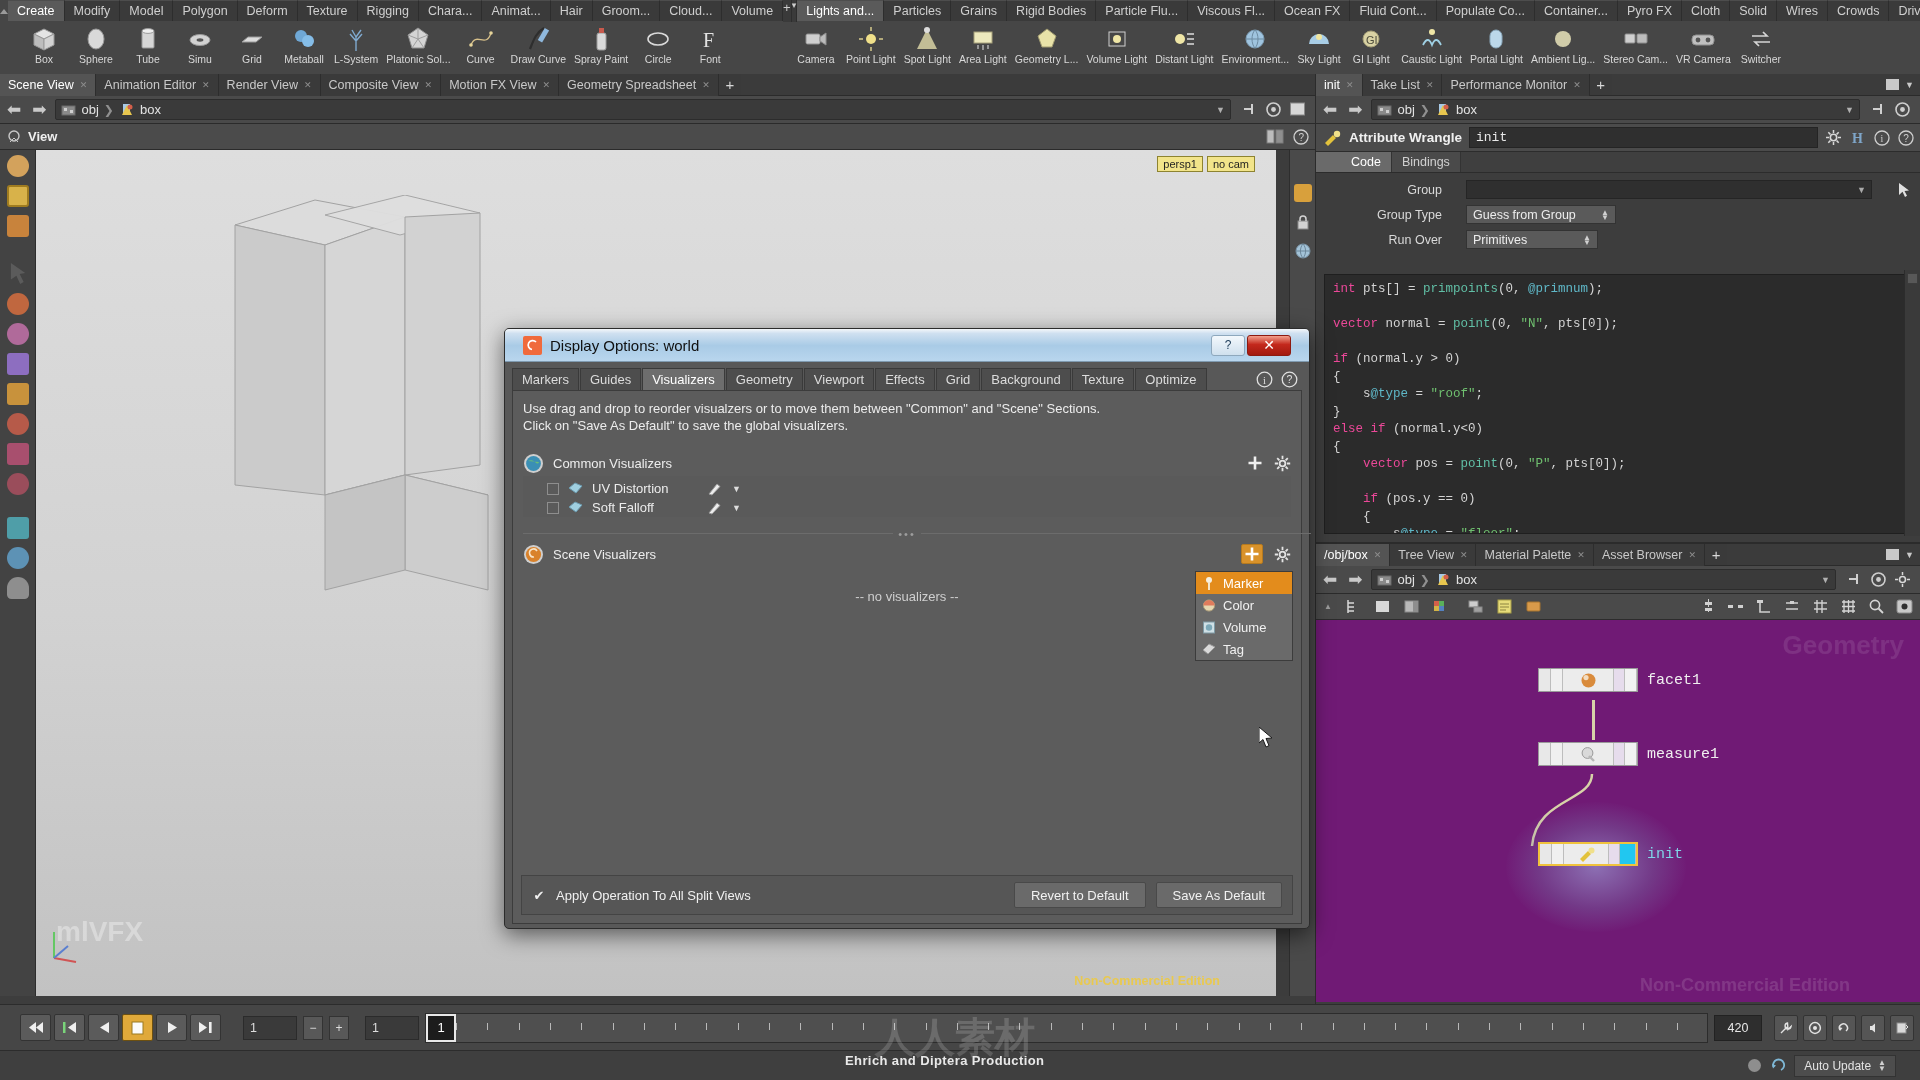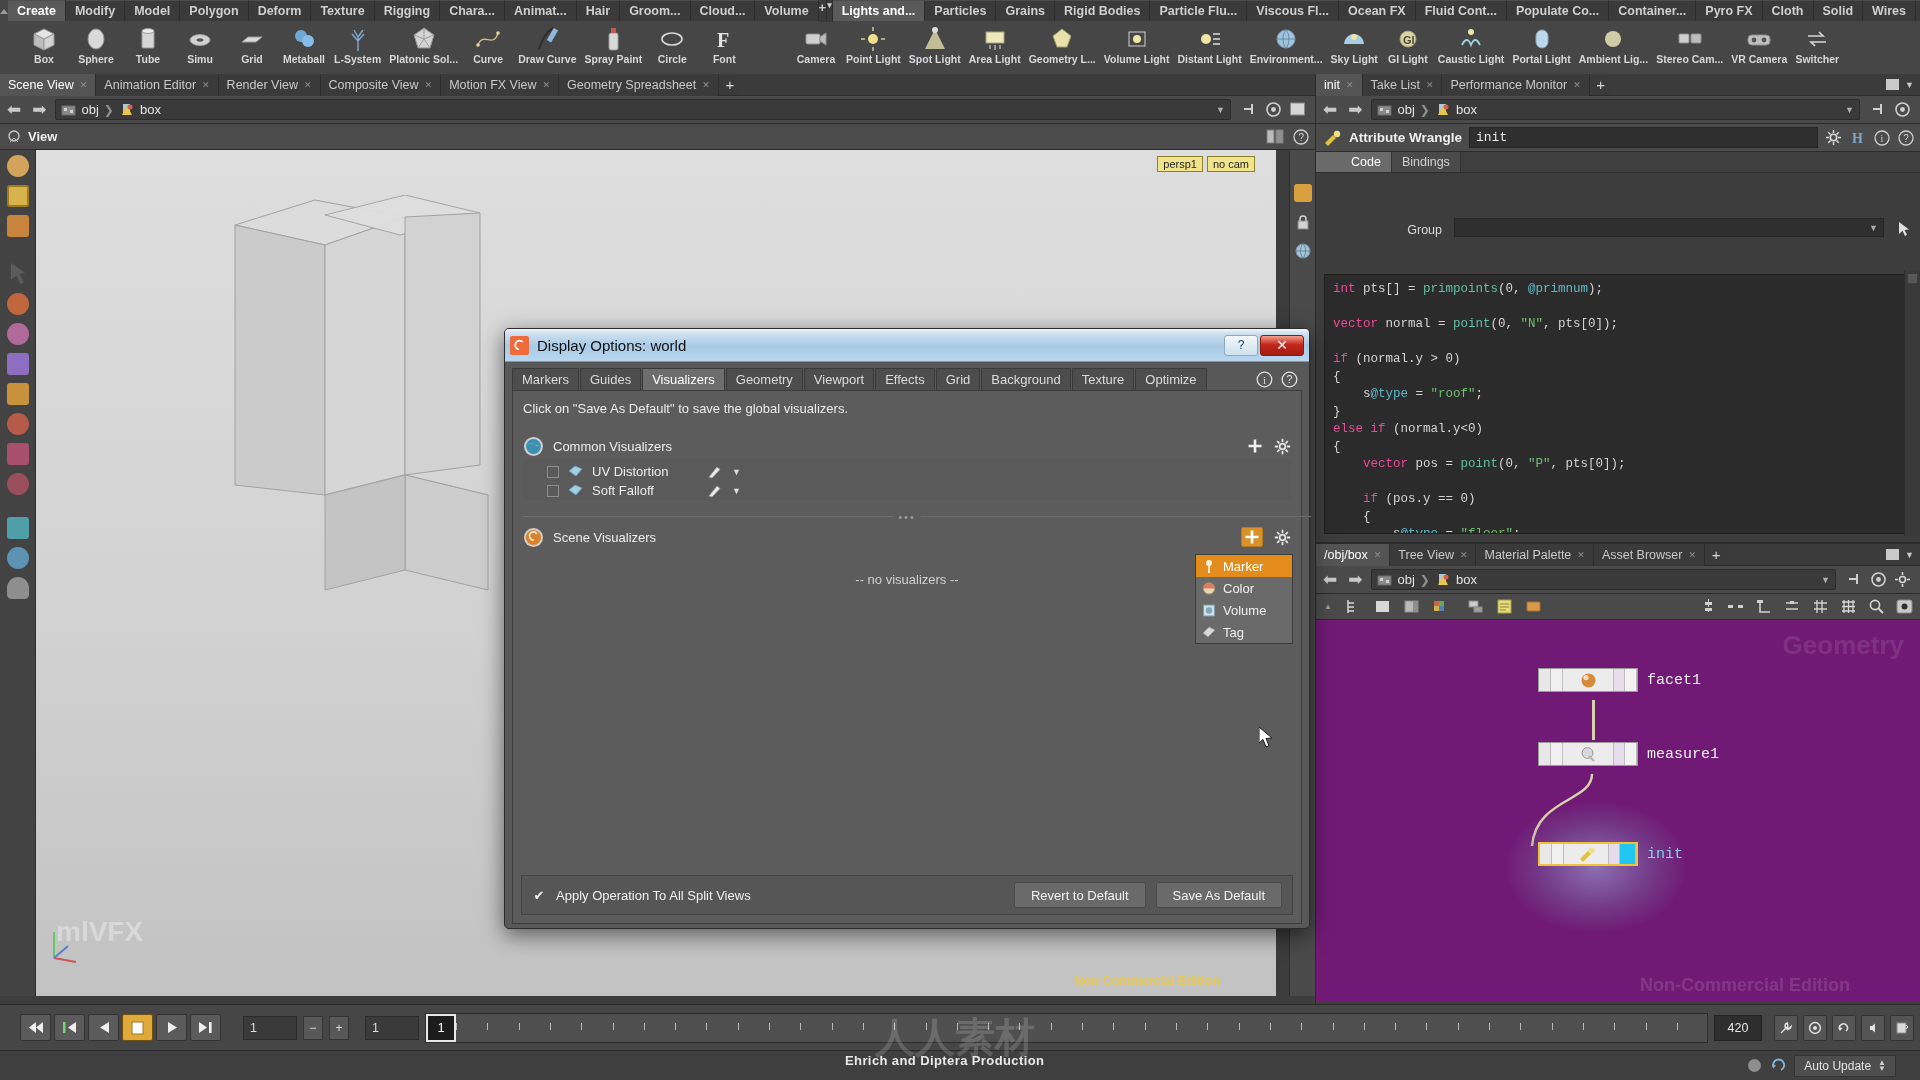--- a/index.html
+++ b/index.html
@@ -7,21 +7,21 @@
     width:1920px;height:1080px;overflow:hidden;
     background:#3d3d3d;
     font-family:"Liberation Sans", sans-serif;
     font-size:13px;color:#d4d4d4;
     -webkit-font-smoothing:antialiased;
   }
   #app{position:relative;width:1920px;height:1080px;}
 
   
   .shelf{position:absolute;left:0;top:0;width:1920px;height:90px;background:#464646;
-         border-bottom:1px solid #2a2a2a;font-weight:bold;}
+         border-bottom:1px solid #2a2a2a;}
   .shelf-tabs{position:absolute;left:0;top:0;height:22px;width:1920px;display:flex;align-items:stretch;}
   .shelf-grip{width:14px;background:#464646;display:flex;align-items:center;justify-content:center;}
   .shelf-grip::before{content:"";border-left:4px solid transparent;border-right:4px solid transparent;border-bottom:5px solid #9a9a9a;}
   .sh-tab{padding:0 9px;height:21px;line-height:21px;font-size:12.5px;color:#cfcfcf;
           background:#3a3a3a;border-right:1px solid #2d2d2d;border-top:1px solid #4d4d4d;white-space:nowrap;}
   .sh-tab.active{background:#5a5a5a;color:#fff;}
   .sh-tab.sep{background:#464646;border:none;width:3px;padding:0;}
   .sh-plus{width:22px;text-align:center;background:#3a3a3a;color:#ccc;border-right:1px solid #2d2d2d;}
   .sh-caret{width:18px;text-align:center;background:#3a3a3a;color:#ccc;border-right:1px solid #2d2d2d;font-size:9px;}
   .shelf-icons{position:absolute;left:0;top:22px;height:52px;display:flex;align-items:flex-start;}
@@ -95,21 +95,21 @@
   .rightcol{position:absolute;left:1315px;top:74px;width:605px;height:930px;background:#3d3d3d;border-left:1px solid #2b2b2b;}
   .paramspane{position:relative;height:470px;border-bottom:2px solid #2b2b2b;}
   .nodehdr{display:flex;align-items:center;height:28px;background:#4b4b4b;border-bottom:1px solid #2c2c2c;padding:0 6px;gap:7px;}
   .nodehdr .title{font-weight:bold;font-size:13.5px;color:#f0f0f0;}
   .nodename{flex:1;height:21px;background:#2f2f2f;border:1px solid #242424;color:#e8e8e8;font-size:13px;
             display:flex;align-items:center;padding:0 6px;font-family:"Liberation Mono",monospace;}
   .nodehdr-icons{display:flex;gap:8px;align-items:center;}
   .subtabs{display:flex;height:21px;background:#3f3f3f;border-bottom:1px solid #2c2c2c;}
   .stab{padding:0 10px;line-height:21px;font-size:12.5px;background:#4a4a4a;border-right:1px solid #333;color:#d0d0d0;}
   .stab.active{background:#6a6a6a;color:#fff;padding-left:35px;}
-  .prow{display:flex;align-items:flex-end;height:25px;padding:0 8px;gap:12px;margin-top:35px;}
+  .prow{display:flex;align-items:center;height:25px;padding:0 8px;gap:24px;}
   .plabel{width:118px;text-align:right;font-size:12.5px;color:#d9d9d9;}
   .pfield{flex:1;height:19px;background:#2f2f2f;border:1px solid #252525;display:flex;align-items:center;padding:0 5px;}
   .pfield .dd{margin-left:auto;font-size:9px;color:#aaa;}
   .pmenu{height:19px;min-width:150px;background:#5a5a5a;border:1px solid #333;display:flex;align-items:center;
          padding:0 6px;font-size:12.5px;color:#ededed;}
   .spin{margin-left:auto;display:flex;flex-direction:column;line-height:5px;font-size:8px;color:#d0d0d0;padding-left:8px;}
   .codebox{position:absolute;left:8px;right:10px;top:200px;bottom:8px;background:#2b2b2b;border:1px solid #1f1f1f;
            font-family:"Liberation Mono",monospace;font-size:12.5px;line-height:17.5px;padding:6px 8px;overflow:hidden;white-space:pre;}
   .kw{color:#ec4899;} .fn{color:#61bfa6;} .str{color:#6fbf6f;} .at{color:#5fb8c8;}
   .code-scroll{position:absolute;right:0;top:196px;width:16px;bottom:6px;background:#3a3a3a;border-left:1px solid #2c2c2c;}
@@ -125,21 +125,21 @@
   .nodelabel.sel{color:#7fd4e8;}
   .connector{position:absolute;width:3px;background:#d7d2a8;}
   .selglow{position:absolute;border-radius:50%;
            background:radial-gradient(ellipse at center, rgba(150,140,200,.75) 0%, rgba(120,115,170,.35) 45%, rgba(90,90,90,0) 72%);}
 
   
   .dlg{position:absolute;left:504px;top:328px;width:806px;height:601px;background:#585858;
        border:1px solid #2c2c2c;border-radius:5px;box-shadow:0 6px 22px rgba(0,0,0,.55);}
   .dlg-title{height:33px;border-radius:4px 4px 0 0;
              background:linear-gradient(180deg,#f4f7fa 0%,#cfe0f0 14%,#a9cbe6 52%,#b9d6ee 100%);
-             display:flex;align-items:center;padding:0 5px;gap:8px;border-bottom:1px solid #7f9ab0;}
+             display:flex;align-items:center;padding:0 18px;gap:8px;border-bottom:1px solid #7f9ab0;}
   .dlg-title .t{font-size:15px;color:#101010;}
   .dlg-winbtns{margin-left:auto;display:flex;gap:2px;align-items:center;}
   .wbtn{width:34px;height:21px;border:1px solid #8ea8bd;border-radius:3px;display:flex;align-items:center;justify-content:center;
         background:linear-gradient(180deg,#f3f8fc,#cfe0ee);font-size:12px;color:#1b3b58;}
   .wbtn.close{width:44px;background:linear-gradient(180deg,#f3a08c,#c3281c 45%,#a21a10);border-color:#8d1a10;color:#fff;font-size:14px;}
   .dlg-body{padding:6px 7px 0;}
   .dtabs{display:flex;align-items:center;height:23px;gap:0;}
   .dtab{padding:0 9px;height:23px;line-height:22px;font-size:13px;background:#4d4d4d;border:1px solid #3a3a3a;
         border-bottom:none;color:#dcdcdc;margin-right:1px;}
   .dtab.active{background:#6d6d6d;color:#fff;}
@@ -904,20 +904,21 @@
           </svg>
           <svg width="17" height="17" viewBox="0 0 17 17">
             <circle cx="8.5" cy="8.5" r="7.3" fill="none" stroke="#e0e0e0" stroke-width="1.3"></circle>
             <text x="5.6" y="12.4" font-size="10.5" fill="#e0e0e0" font-family="Liberation Sans, sans-serif">?</text>
           </svg>
         </div>
       </div>
 
       <div class="dlg-panel">
         <div class="dlg-desc">
+          <div>Use drag and drop to reorder visualzers or to move them between "Common" and "Scene" Sections.</div>
           <div>Click on "Save As Default" to save the global visualizers.</div>
         </div>
 
         <div class="sectionhdr">
           <svg width="21" height="21" viewBox="0 0 21 21">
             <circle cx="10.5" cy="10.5" r="9.5" fill="#cfcfcf"></circle>
             <circle cx="10.5" cy="10.5" r="7.4" fill="#3b8fb5"></circle>
             <path d="M5 8 Q9 6 12 9 Q15 12 16 9" fill="#6fc36f" opacity=".9"></path>
           </svg>
           <span class="nm">Common Visualizers</span>

